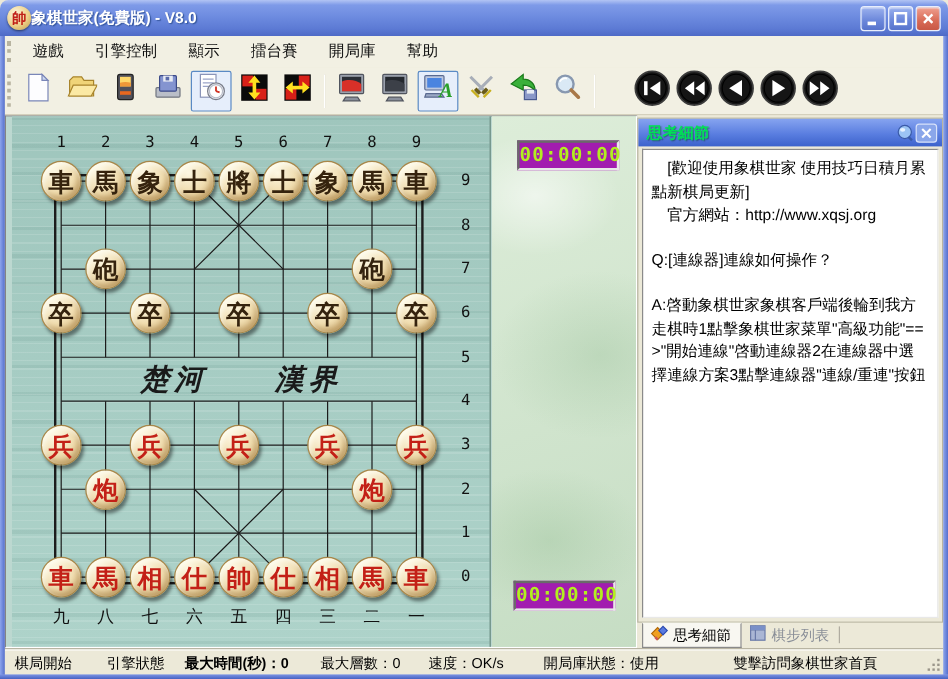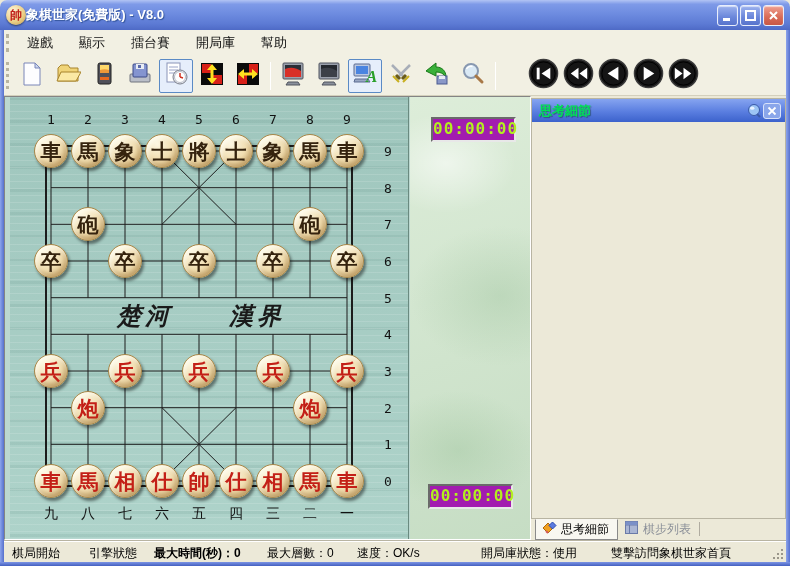--- a/index.html
+++ b/index.html
@@ -111,20 +111,21 @@
     <div class="win-btn close">
       <svg width="13" height="13">
           <path d="M3 3l7 7M10 3l-7 7" stroke="#fff" stroke-width="2"></path>
         </svg>
     </div>
   </div>
 
   <div class="menubar">
     <div class="grip"></div>
   <div class="menu-item">遊戲</div>
+      <div class="menu-item">引擎控制</div>
       <div class="menu-item">顯示</div>
       <div class="menu-item">擂台賽</div>
       <div class="menu-item">開局庫</div>
       <div class="menu-item">幫助</div>
     </div>
 
   <div class="toolbar">
     <div class="grip"></div>
   <div class="tb-btn">
         <span><svg viewBox="0 0 26 26">
@@ -355,20 +356,28 @@
             <ellipse cx="6.2" cy="5.2" rx="2.2" ry="1.6" fill="#e8f2ff"></ellipse>
             <path d="M11 11l3 3" stroke="#3a5aa8" stroke-width="2"></path>
           </svg>
       </span>
       <span class="rp-close">
         <svg width="10" height="10">
             <path d="M1.5 1.5l7 7M8.5 1.5l-7 7" stroke="#fff" stroke-width="1.8"></path>
           </svg>
       </span>
     </div>
+    <div class="rp-body">
+        <p>　[歡迎使用象棋世家 使用技巧日積月累 點新棋局更新]</p>
+        <p>　官方網站：http://www.xqsj.org</p>
+        <p class="blank"></p>
+        <p>Q:[連線器]連線如何操作？</p>
+        <p class="blank"></p>
+        <p>A:啓動象棋世家象棋客戶端後輪到我方走棋時1點擊象棋世家菜單"高級功能"==&gt;"開始連線"啓動連線器2在連線器中選擇連線方案3點擊連線器"連線/重連"按鈕</p>
+      </div>
   </div>
 
   <div class="tabbar">
       <div class="tab active">
         <span><svg viewBox="0 0 15 15">
             <path d="M1 8l5-5 5 5-5 5z" fill="#f0a020" stroke="#b06808"></path>
             <path d="M7 5.5l3.5-3.5L14 5.5 10.5 9z" fill="#5a7ae0" stroke="#2a4ab0"></path>
             <path d="M4 11l2 2" stroke="#d05858" stroke-width="2"></path>
           </svg></span>
         <span>思考細節</span>
@@ -393,20 +402,20 @@
           <rect x="10" y="6" width="2" height="2"></rect>
           <rect x="6" y="6" width="2" height="2"></rect>
           <rect x="10" y="2" width="2" height="2"></rect>
         </g>
     </svg>
   <span class="sb-item" style="left: 8px;">棋局開始</span>
       <span class="sb-item" style="left: 85px;">引擎狀態</span>
       <span class="sb-item" style="left: 150px; font-weight: bold;">最大時間(秒)：0</span>
       <span class="sb-item" style="left: 263px;">最大層數：0</span>
       <span class="sb-item" style="left: 353px;">速度：OK/s</span>
-      <span class="sb-item" style="left: 477px;">開局庫狀態：使用</span>
+      <span class="sb-item" style="left: 449px;">開局庫狀態：使用</span>
       <span class="sb-item" style="left: 607px;">雙擊訪問象棋世家首頁</span>
     </div>
 
   <div class="frame frame-left"></div>
   <div class="frame frame-right"></div>
   <div class="frame frame-bottom"></div>
 </div>
 
 </body></html>

